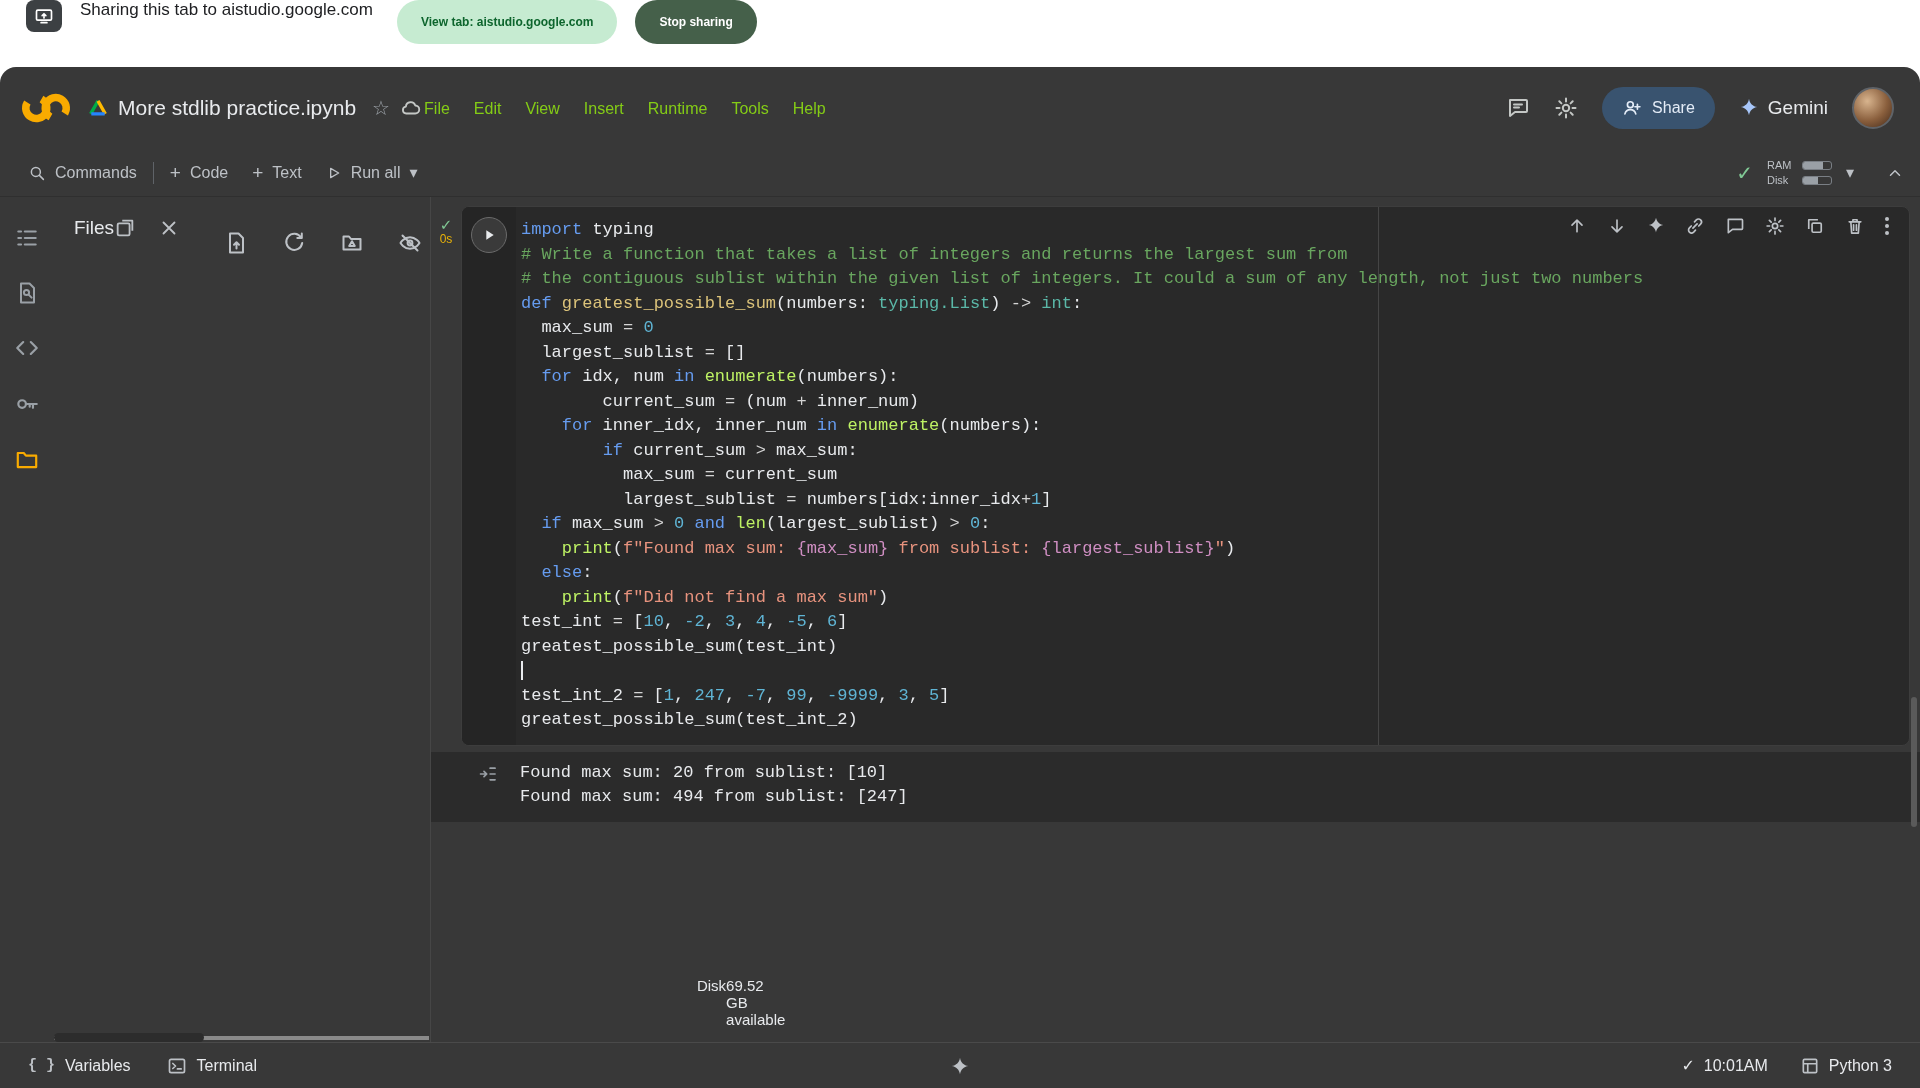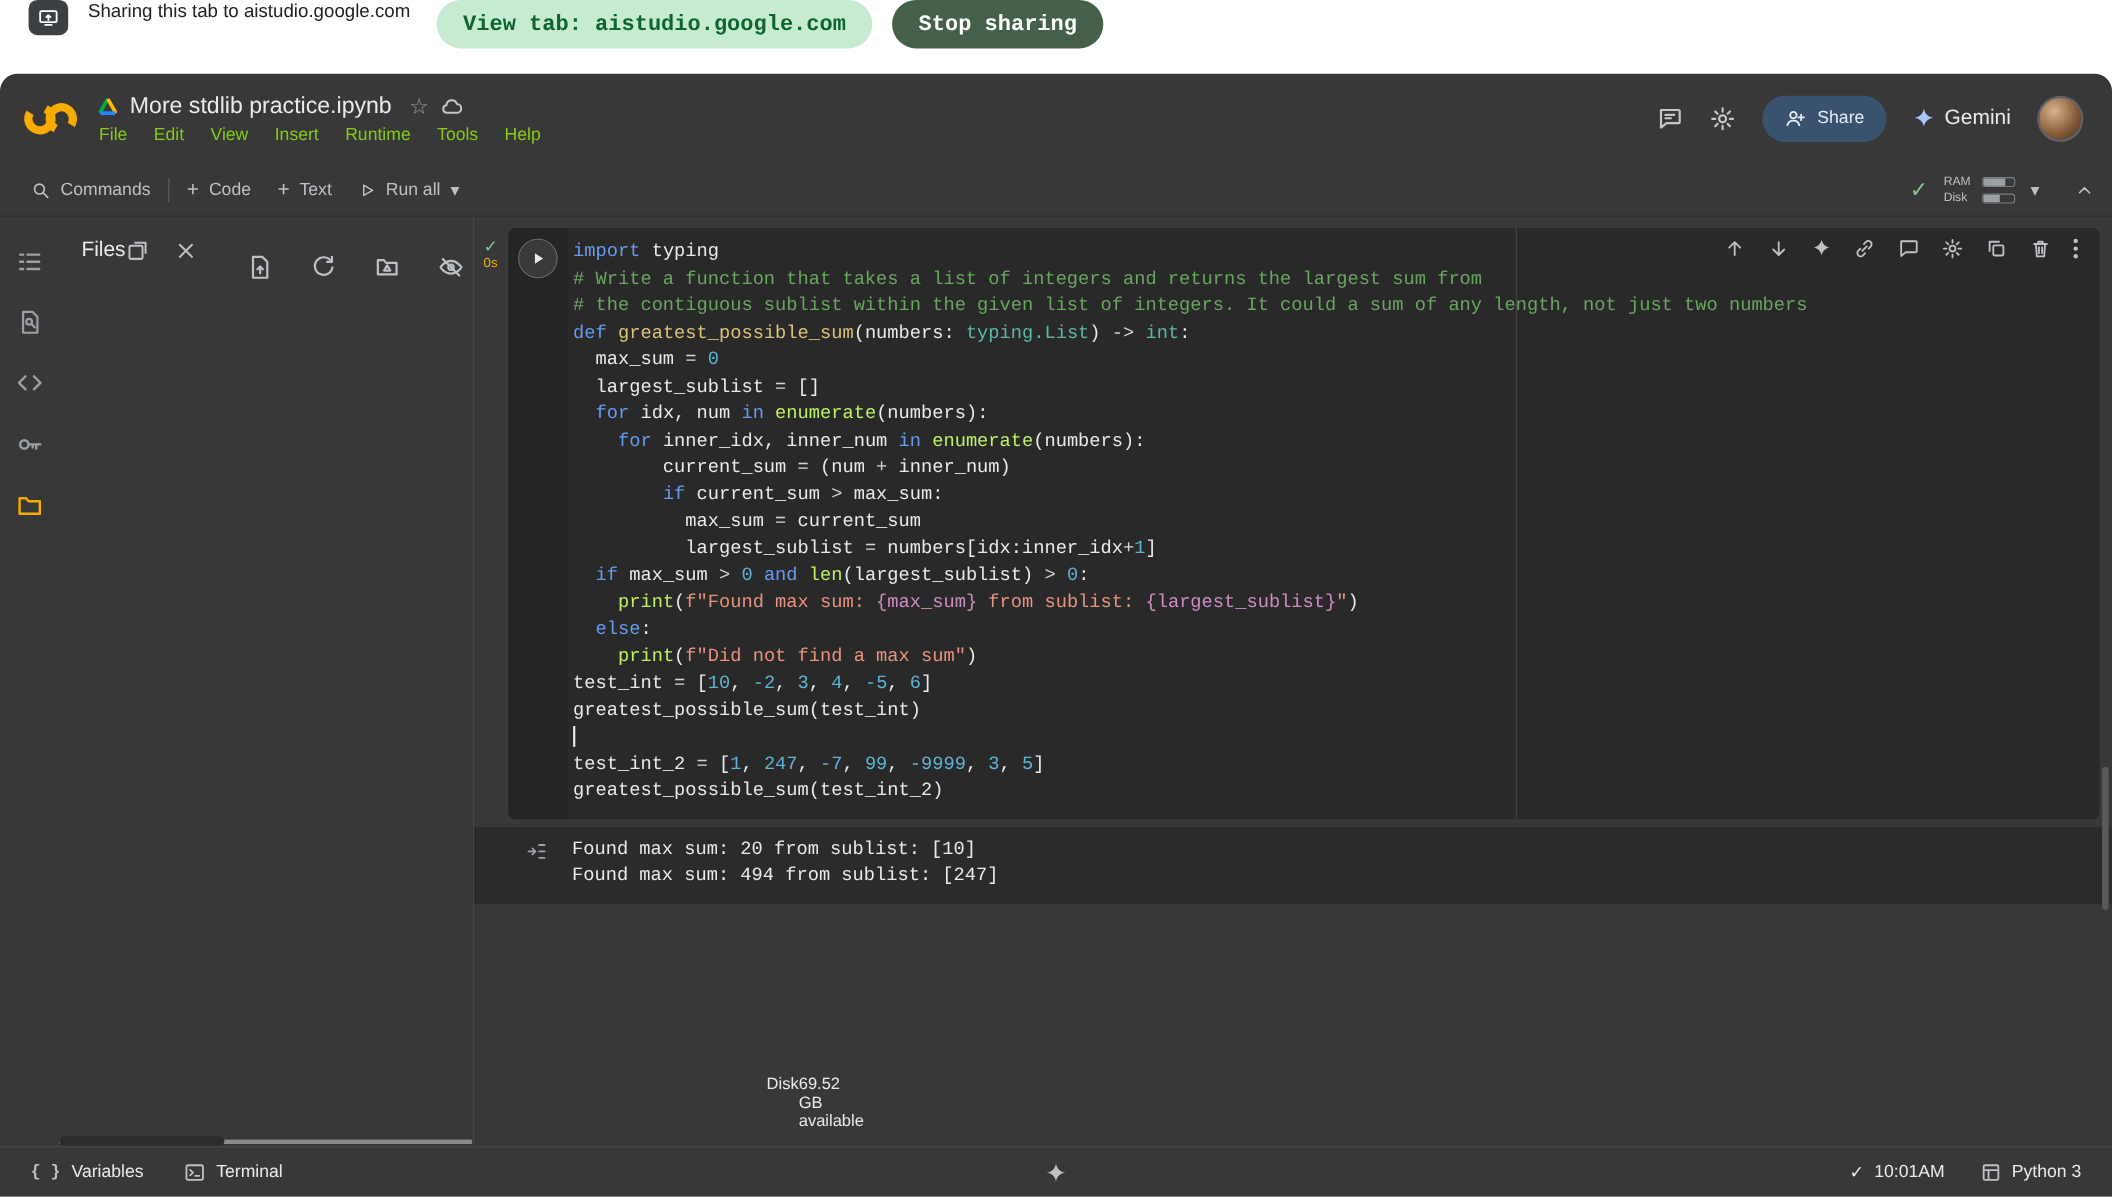--- a/index.html
+++ b/index.html
@@ -4,31 +4,31 @@
 <style>
   *{margin:0;padding:0;box-sizing:border-box}
   html,body{width:1920px;height:1088px;overflow:hidden}
   body{font-family:"Liberation Sans","DejaVu Sans",sans-serif;background:#fff;color:#e8eaed}
   .screen{width:1920px;height:1088px;display:flex;flex-direction:column}
 
   
   .share-banner{height:67px;flex:none;background:#fff;display:flex;padding:0 26px}
   .share-chip{width:36px;height:32px;background:#3c4043;border-radius:8px;display:flex;align-items:center;justify-content:center;color:#fff;flex:none}
   .share-msg{font-size:17px;color:#202124;margin-left:18px}
-  .pill{border:none;border-radius:22px;height:44px;padding:0 24px;font-size:20px;font-weight:700;cursor:pointer;font-family:Liberation Mono, monospace}
+  .pill{border:none;border-radius:22px;height:44px;padding:0 24px;font-size:12px;font-weight:700;cursor:pointer;font-family:Liberation Sans, sans-serif}
   .pill-view{background:#c6ebd1;color:#0d652d;margin-left:24px}
   .pill-stop{background:#45604a;color:#fff;margin-left:18px}
 
   
   .app{flex:1;background:#383838;border-radius:16px 16px 0 0;display:flex;flex-direction:column;overflow:hidden;min-height:0}
 
   
   .hdr{height:82px;flex:none;display:flex;align-items:center;padding:0 26px 0 18px}
   .logo{width:56px;flex:none;margin-right:14px;display:flex;align-items:center}
-  .hdr-main{display:flex;flex-direction:column}
+  .hdr-main{display:flex;flex-direction:row}
   .title-row{display:flex;align-items:center;gap:10px}
   .nb-title{font-size:21px;color:#e8eaed}
   .glyph-star{font-size:20px;color:#9aa0a6;margin-left:6px}
   .menus{display:flex;gap:24px;font-size:16px;color:#84cc16;margin-top:4px;padding-left:2px}
   .menus span{cursor:default}
   .hdr-right{margin-left:auto;display:flex;align-items:center;gap:24px}
   .hicon{color:#c4c7c5;display:flex}
   .share-btn{display:flex;align-items:center;gap:10px;background:#39536f;color:#e4ecf7;border:none;border-radius:21px;height:42px;padding:0 20px;font-size:16px;font-family:Liberation Sans, sans-serif;cursor:pointer}
   .gemini{display:flex;align-items:flex-start;gap:9px;color:#e8eaed;font-size:19px}
   .spark-blue{color:#a8c7fa}
@@ -370,22 +370,22 @@
             <div class="editor">
               <div class="ruler"></div>
               <div id="code-lines">
                   <div class="code-line"><span class="tok-kw">import</span><span class="tok-pl"> typing</span></div>
                   <div class="code-line"><span class="tok-cm"># Write a function that takes a list of integers and returns the largest sum from</span></div>
                   <div class="code-line"><span class="tok-cm"># the contiguous sublist within the given list of integers. It could a sum of any length, not just two numbers</span></div>
                   <div class="code-line"><span class="tok-kw">def</span><span class="tok-pl"> </span><span class="tok-fn">greatest_possible_sum</span><span class="tok-pl">(numbers: </span><span class="tok-cls">typing.List</span><span class="tok-pl">) </span><span class="tok-op">-&gt;</span><span class="tok-pl"> </span><span class="tok-cls">int</span><span class="tok-pl">:</span></div>
                   <div class="code-line"><span class="tok-pl">  max_sum </span><span class="tok-op">=</span><span class="tok-pl"> </span><span class="tok-nu">0</span></div>
                   <div class="code-line"><span class="tok-pl">  largest_sublist </span><span class="tok-op">=</span><span class="tok-pl"> []</span></div>
                   <div class="code-line"><span class="tok-pl">  </span><span class="tok-kw">for</span><span class="tok-pl"> idx, num </span><span class="tok-kw">in</span><span class="tok-pl"> </span><span class="tok-bi">enumerate</span><span class="tok-pl">(numbers):</span></div>
+                  <div class="code-line"><span class="tok-pl">        current_sum </span><span class="tok-op">=</span><span class="tok-pl"> (num </span><span class="tok-op">+</span><span class="tok-pl"> inner_num)</span></div>
                   <div class="code-line"><span class="tok-pl">    </span><span class="tok-kw">for</span><span class="tok-pl"> inner_idx, inner_num </span><span class="tok-kw">in</span><span class="tok-pl"> </span><span class="tok-bi">enumerate</span><span class="tok-pl">(numbers):</span></div>
-                  <div class="code-line"><span class="tok-pl">        current_sum </span><span class="tok-op">=</span><span class="tok-pl"> (num </span><span class="tok-op">+</span><span class="tok-pl"> inner_num)</span></div>
                   <div class="code-line"><span class="tok-pl">        </span><span class="tok-kw">if</span><span class="tok-pl"> current_sum </span><span class="tok-op">&gt;</span><span class="tok-pl"> max_sum:</span></div>
                   <div class="code-line"><span class="tok-pl">          max_sum </span><span class="tok-op">=</span><span class="tok-pl"> current_sum</span></div>
                   <div class="code-line"><span class="tok-pl">          largest_sublist </span><span class="tok-op">=</span><span class="tok-pl"> numbers[idx:inner_idx</span><span class="tok-op">+</span><span class="tok-nu">1</span><span class="tok-pl">]</span></div>
                   <div class="code-line"><span class="tok-pl">  </span><span class="tok-kw">if</span><span class="tok-pl"> max_sum </span><span class="tok-op">&gt;</span><span class="tok-pl"> </span><span class="tok-nu">0</span><span class="tok-pl"> </span><span class="tok-kw">and</span><span class="tok-pl"> </span><span class="tok-bi">len</span><span class="tok-pl">(largest_sublist) </span><span class="tok-op">&gt;</span><span class="tok-pl"> </span><span class="tok-nu">0</span><span class="tok-pl">:</span></div>
                   <div class="code-line"><span class="tok-pl">    </span><span class="tok-bi">print</span><span class="tok-pl">(</span><span class="tok-st">f"Found max sum: </span><span class="tok-itp">{max_sum}</span><span class="tok-st"> from sublist: </span><span class="tok-itp">{largest_sublist}</span><span class="tok-st">"</span><span class="tok-pl">)</span></div>
                   <div class="code-line"><span class="tok-pl">  </span><span class="tok-kw">else</span><span class="tok-pl">:</span></div>
                   <div class="code-line"><span class="tok-pl">    </span><span class="tok-bi">print</span><span class="tok-pl">(</span><span class="tok-st">f"Did not find a max sum"</span><span class="tok-pl">)</span></div>
                   <div class="code-line"><span class="tok-pl">test_int </span><span class="tok-op">=</span><span class="tok-pl"> [</span><span class="tok-nu">10</span><span class="tok-pl">, </span><span class="tok-nu">-2</span><span class="tok-pl">, </span><span class="tok-nu">3</span><span class="tok-pl">, </span><span class="tok-nu">4</span><span class="tok-pl">, </span><span class="tok-nu">-5</span><span class="tok-pl">, </span><span class="tok-nu">6</span><span class="tok-pl">]</span></div>
                   <div class="code-line"><span class="tok-pl">greatest_possible_sum(test_int)</span></div>
                   <div class="code-line"><span class="text-caret"></span></div>

